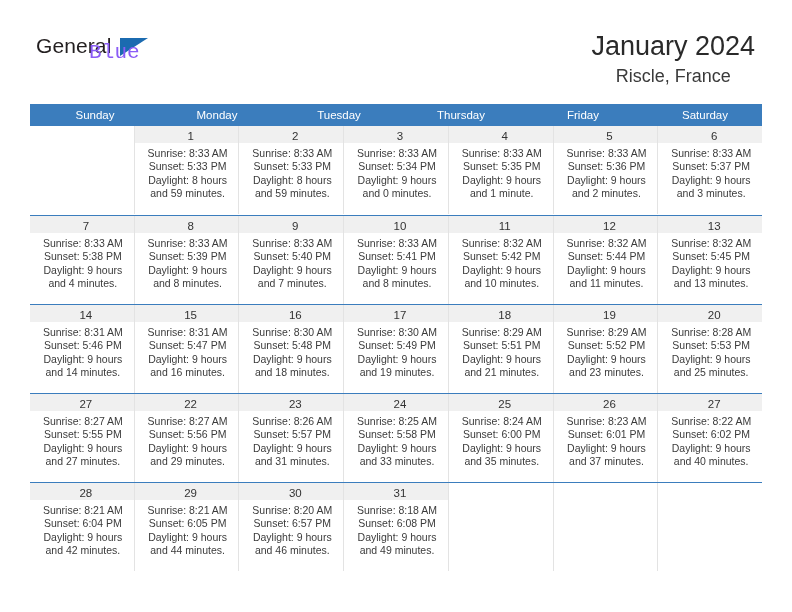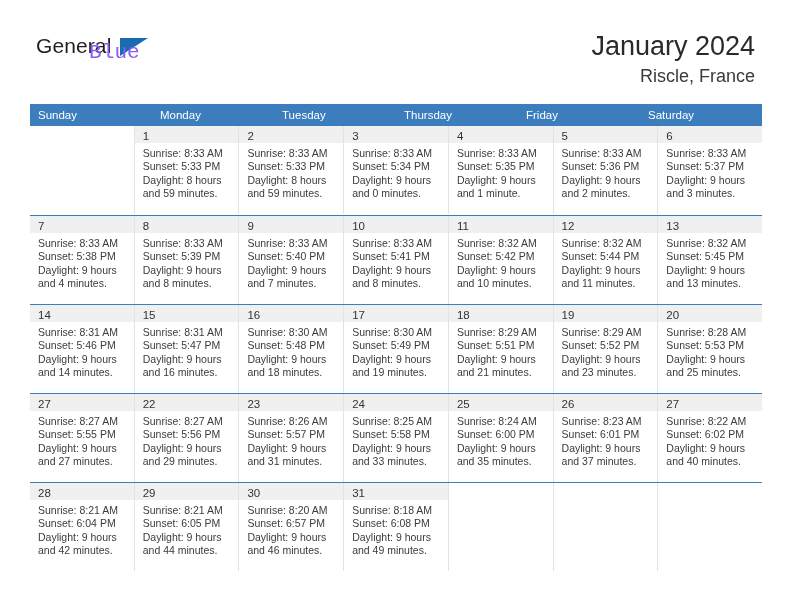--- a/index.html
+++ b/index.html
@@ -63,21 +63,21 @@
     width: 0;
     height: 0;
     border-left: 28px solid #1b6bb0;
     border-bottom: 18px solid transparent;
   }
 
   .title-block {
     position: absolute;
     right: 37px;
     top: 30px;
-    text-align: right;
+    text-align: center;
   }
   .cal-title {
     font-size: 27px;
     color: #2a2a2a;
     font-weight: normal;
     line-height: 32px;
     white-space: nowrap;
   }
   .cal-location {
     margin-top: 6px;
@@ -86,20 +86,21 @@
     line-height: 16px;
     white-space: nowrap;
   }
 
   
   .calendar {
     position: absolute;
     left: 30px;
     top: 104px;
     width: 732px;
+    text-align: center;
   }
 
   .dow-row {
     display: flex;
     background: #3b7dbd;
     height: 22px;
   }
   .dow-cell {
     flex: 1 1 0;
     color: #ffffff;

